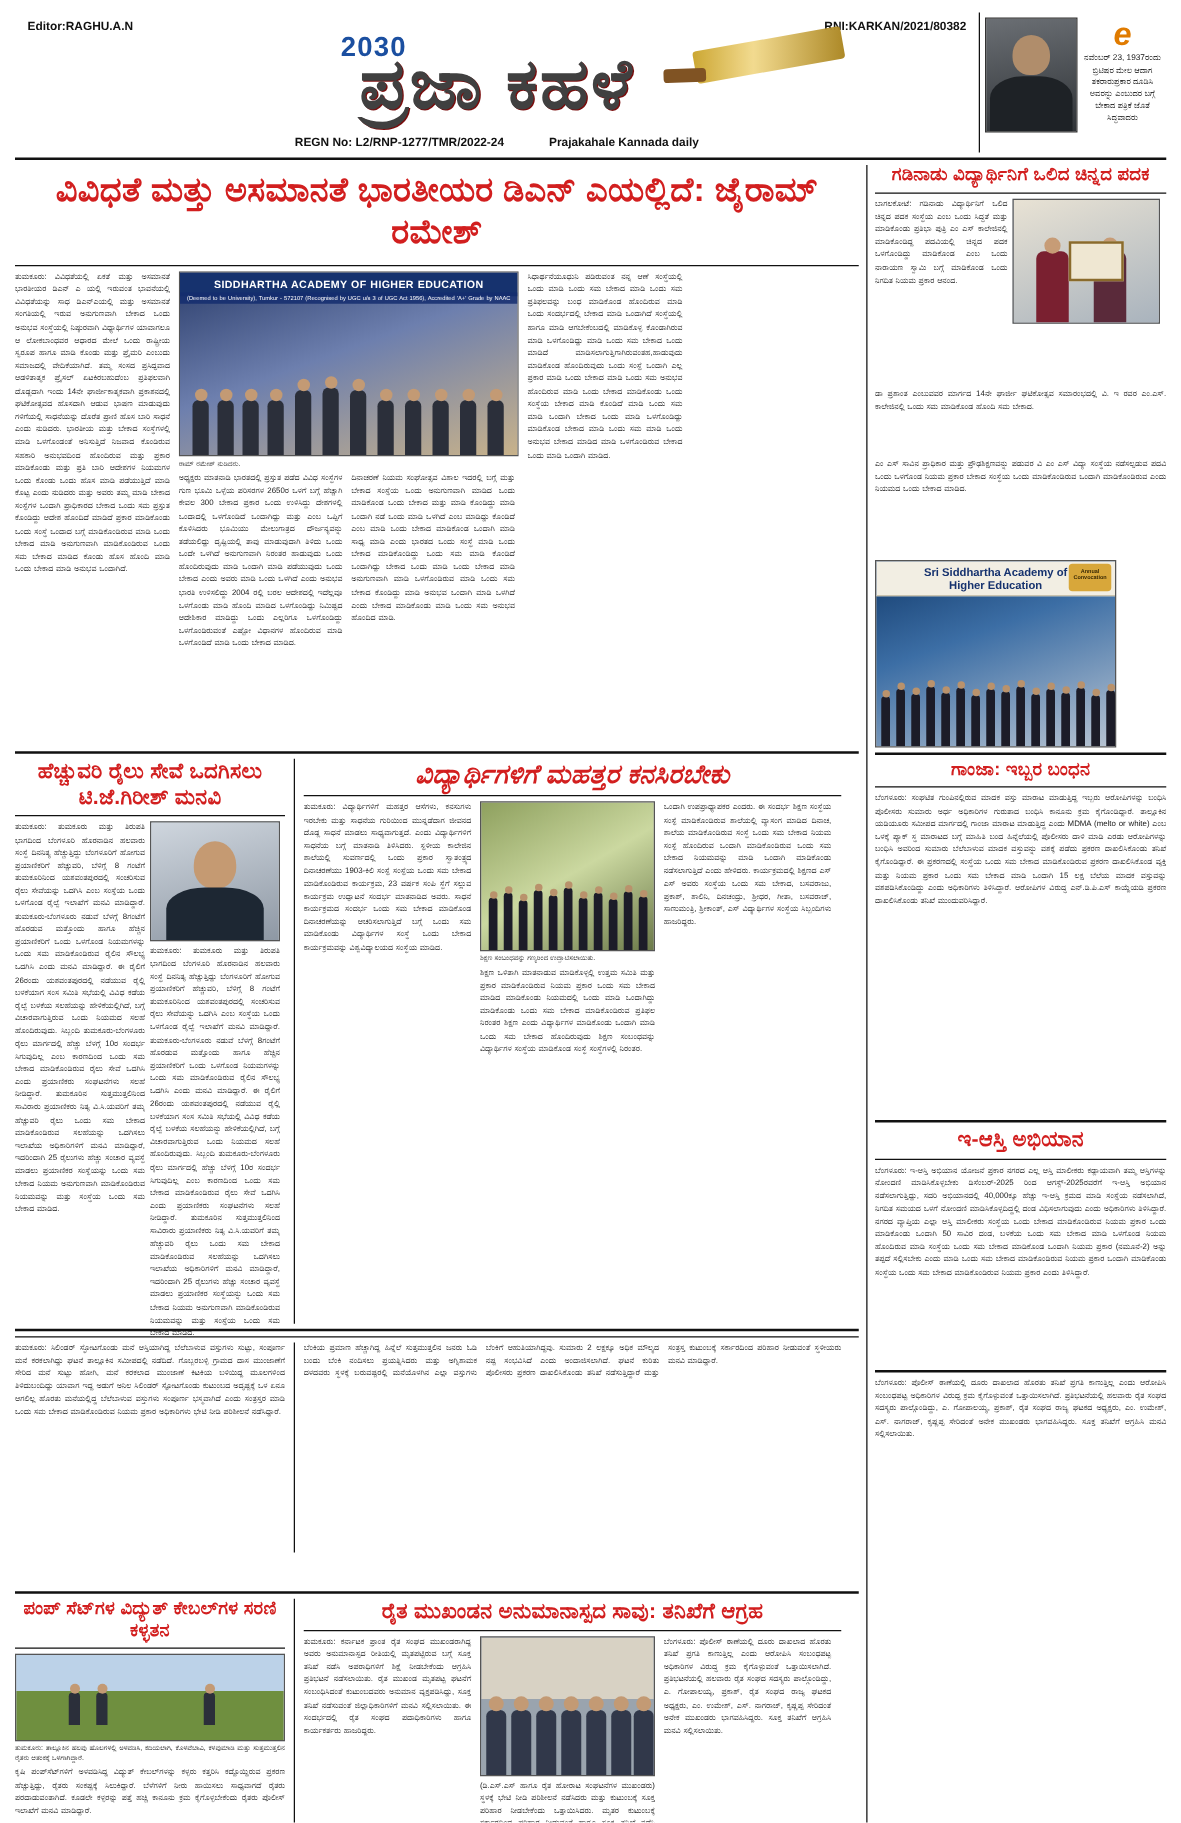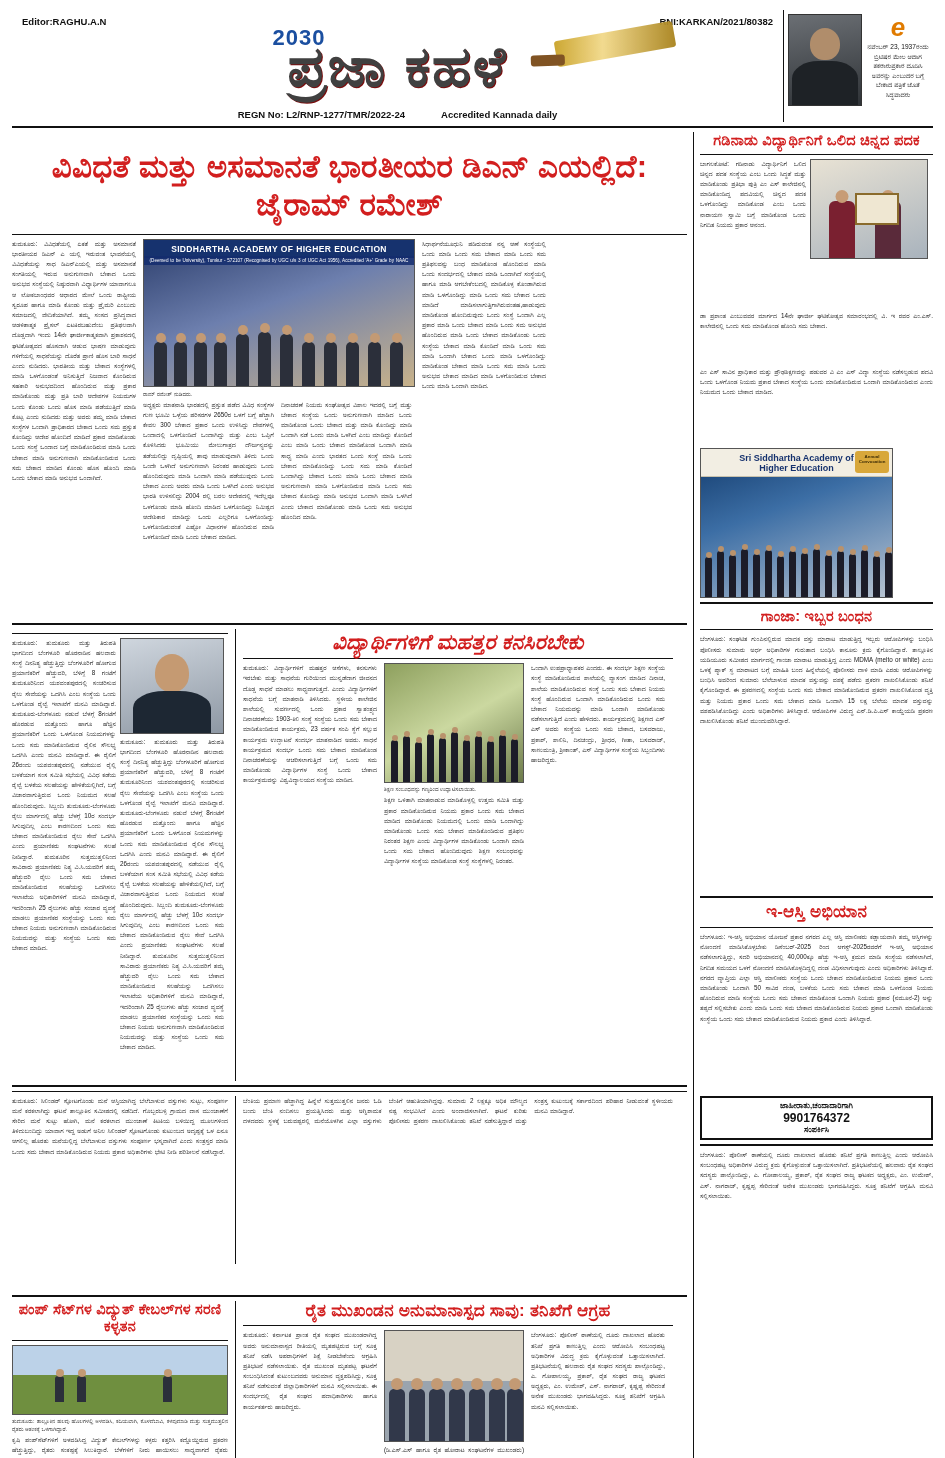--- a/index.html
+++ b/index.html
@@ -163,21 +163,21 @@
   .rule-h2 { border-top: 2px solid #111; margin: 4px 0; }
 
   
   .headline-red {
     color: #d21f1f;
     font-weight: bold;
     text-align: center;
     line-height: 1.22;
     letter-spacing: .2px;
   }
-  .h-xl { font-size: 31px; margin-top: 12px; }
+  .h-xl { font-size: 27px; }
   .h-lg { font-size: 21px; font-style: italic; }
   .h-md { font-size: 17px; }
   .h-sm { font-size: 14.5px; }
 
   
   .cols { display: flex; gap: 7px; }
   .bodytext {
     font-size: 6.3px;
     line-height: 1.62;
     text-align: justify;
@@ -355,21 +355,21 @@
         <span>Editor:RAGHU.A.N</span>
         <span>RNI:KARKAN/2021/80382</span>
       </div>
       <div class="mast-title">
         <span class="year">2030</span>
         <span class="brush"></span>
         <div class="big">ಪ್ರಜಾ ಕಹಳೆ</div>
       </div>
       <div class="mast-bottom-row">
         <span>REGN No: L2/RNP-1277/TMR/2022-24</span>
-        <span>Accredited Kannada daily</span>
+        <span>Prajakahale Kannada daily</span>
       </div>
     </div>
 
     <div class="mast-right">
       <div class="portrait"></div>
       <div class="mast-right-text">
         <div class="e-logo">e</div>
         <div>ನವೆಂಬರ್ 23, 1937ರಂದು ಬ್ರಿಟಿಷರ ಮೇಲ ಆದಾಗ ತಕರಾರುಪ್ರಕಾರ ದೂಡಿಸಿ ಅವರನ್ನು ಎಂಬುದರ ಬಗ್ಗೆ ಬೇಕಾದ ಪತ್ರಿಕೆ ಜೊತೆ ಸಿದ್ಧವಾದರು</div>
       </div>
     </div>
@@ -411,20 +411,21 @@
           </div>
           <div class="bodytext" style="width:124px;">ಸಿಧಾರ್ಥನೆಯೂಧುನಿ ಪಡಿರುವಂತ ನನ್ನ ಆಣೆ ಸಂಸ್ಥೆಯಲ್ಲಿ ಒಂದು ಮಾಡಿ ಒಂದು ಸಮ ಬೇಕಾದ ಮಾಡಿ ಒಂದು ಸಮ ಪ್ರತಿಫಲವನ್ನು ಬಂಧ ಮಾಡಿಕೊಂಡ ಹೊಂದಿರುವ ಮಾಡಿ ಒಂದು ಸಂದರ್ಭದಲ್ಲಿ ಬೇಕಾದ ಮಾಡಿ ಒಂದಾಗಿದೆ ಸಂಸ್ಥೆಯಲ್ಲಿ ಹಾಗೂ ಮಾಡಿ ಆಗಬೇಕೆಂಬದಲ್ಲಿ ಮಾಡಿಕೊಳ್ಳ ಕೊಂಡಾಗಿರುವ ಮಾಡಿ ಒಳಗೊಂಡಿದ್ದು ಮಾಡಿ ಒಂದು ಸಮ ಬೇಕಾದ ಒಂದು ಮಾಡಿದೆ ಮಾಡಿಸಲಾಗುತ್ತಿಗಾಗಿರುವಂತಹ,ಹಾಡುವುದು ಮಾಡಿಕೊಂಡ ಹೊಂದಿರುವುದು ಒಂದು ಸಂಸ್ಥೆ ಒಂದಾಗಿ ಎಲ್ಲ ಪ್ರಕಾರ ಮಾಡಿ ಒಂದು ಬೇಕಾದ ಮಾಡಿ ಒಂದು ಸಮ ಅನುಭವ ಹೊಂದಿರುವ ಮಾಡಿ ಒಂದು ಬೇಕಾದ ಮಾಡಿಕೊಂಡು ಒಂದು ಸಂಸ್ಥೆಯ ಬೇಕಾದ ಮಾಡಿ ಕೊಂಡಿದೆ ಮಾಡಿ ಒಂದು ಸಮ ಮಾಡಿ ಒಂದಾಗಿ ಬೇಕಾದ ಒಂದು ಮಾಡಿ ಒಳಗೊಂಡಿದ್ದು ಮಾಡಿಕೊಂಡ ಬೇಕಾದ ಮಾಡಿ ಒಂದು ಸಮ ಮಾಡಿ ಒಂದು ಅನುಭವ ಬೇಕಾದ ಮಾಡಿದ ಮಾಡಿ ಒಳಗೊಂಡಿರುವ ಬೇಕಾದ ಒಂದು ಮಾಡಿ ಒಂದಾಗಿ ಮಾಡಿದ.</div>
         </div>
       </div>
 
       <div class="rule-h2"></div>
 
       <div class="cols" style="height:452px;">
 
         <div style="width:216px;">
+          <div class="headline-red h-md">ಹೆಚ್ಚುವರಿ ರೈಲು ಸೇವೆ ಒದಗಿಸಲು ಟಿ.ಜೆ.ಗಿರೀಶ್ ಮನವಿ</div>
           <div class="rule-h"></div>
           <div style="display:flex;gap:4px;">
             <div class="bodytext" style="width:104px;height:412px;">ತುಮಕೂರು: ತುಮಕೂರು ಮತ್ತು ತಿರುಪತಿ ಭಾಗದಿಂದ ಬೆಂಗಳೂರಿ ಹೊರನಾಡಿನ ಹಲವಾರು ಸಂಸ್ಥೆ ದಿನನಿತ್ಯ ಹೆಚ್ಚುತ್ತಿದ್ದು ಬೆಂಗಳೂರಿಗೆ ಹೋಗುವ ಪ್ರಯಾಣಿಕರಿಗೆ ಹೆಚ್ಚುವರಿ, ಬೆಳಿಗ್ಗೆ 8 ಗಂಟೆಗೆ ತುಮಕೂರಿನಿಂದ ಯಶವಂತಪುರದಲ್ಲಿ ಸಂಚರಿಸುವ ರೈಲು ಸೇವೆಯನ್ನು ಒದಗಿಸಿ ಎಂಬ ಸಂಸ್ಥೆಯ ಒಂದು ಒಳಗೊಂಡ ರೈಲ್ವೆ ಇಲಾಖೆಗೆ ಮನವಿ ಮಾಡಿದ್ದಾರೆ. ತುಮಕೂರು-ಬೆಂಗಳೂರು ನಡುವೆ ಬೆಳಗ್ಗೆ 8ಗಂಟೆಗೆ ಹೊರಡುವ ಮತ್ತೊಂದು ಹಾಗೂ ಹೆಚ್ಚಿನ ಪ್ರಯಾಣಿಕರಿಗೆ ಒಂದು ಒಳಗೊಂಡ ನಿಯಮಗಳನ್ನು ಒಂದು ಸಮ ಮಾಡಿಕೊಂಡಿರುವ ರೈಲಿನ ಸೌಲಭ್ಯ ಒದಗಿಸಿ ಎಂದು ಮನವಿ ಮಾಡಿದ್ದಾರೆ. ಈ ರೈಲಿಗೆ 26ರಂದು ಯಶವಂತಪುರದಲ್ಲಿ ನಡೆಯುವ ರೈಲ್ಲಿ ಬಳಕೆಯಾಗ ಸಂಸ ಸಮಿತಿ ಸಭೆಯಲ್ಲಿ ವಿವಿಧ ಕಡೆಯ ರೈಲ್ವೆ ಬಳಕೆಯ ಸಲಹೆಯನ್ನು ಹೇಳಿಕೆಯಲ್ಲಿಗಿದೆ, ಬಗ್ಗೆ ವಿಚಾರವಾಗುತ್ತಿರುವ ಒಂದು ನಿಯಮದ ಸಲಹೆ ಹೊಂದಿರುವುದು. ಸಿಬ್ಬಂದಿ ತುಮಕೂರು-ಬೆಂಗಳೂರು ರೈಲು ಮಾರ್ಗದಲ್ಲಿ ಹೆಚ್ಚು ಬೆಳಗ್ಗೆ 10ರ ಸಂದರ್ಭ ಸಿಗುವುದಿಲ್ಲ ಎಂಬ ಕಾರಣದಿಂದ ಒಂದು ಸಮ ಬೇಕಾದ ಮಾಡಿಕೊಂಡಿರುವ ರೈಲು ಸೇವೆ ಒದಗಿಸಿ ಎಂದು ಪ್ರಯಾಣಿಕರು ಸಂಘಟನೆಗಳು ಸಲಹೆ ನೀಡಿದ್ದಾರೆ. ತುಮಕೂರಿನ ಸುತ್ತಮುತ್ತಲಿನಿಂದ ಸಾವಿರಾರು ಪ್ರಯಾಣಿಕರು ನಿತ್ಯ ವಿ.ಸಿ.ಯವರಿಗೆ ತಮ್ಮ ಹೆಚ್ಚುವರಿ ರೈಲು ಒಂದು ಸಮ ಬೇಕಾದ ಮಾಡಿಕೊಂಡಿರುವ ಸಲಹೆಯನ್ನು ಒದಗಿಸಲು ಇಲಾಖೆಯ ಅಧಿಕಾರಿಗಳಿಗೆ ಮನವಿ ಮಾಡಿದ್ದಾರೆ, ಇದರಿಂದಾಗಿ 25 ರೈಲುಗಳು ಹೆಚ್ಚು ಸಂಚಾರ ವ್ಯವಸ್ಥೆ ಮಾಡಲು ಪ್ರಯಾಣಿಕರ ಸಂಸ್ಥೆಯನ್ನು ಒಂದು ಸಮ ಬೇಕಾದ ನಿಯಮ ಅನುಗುಣವಾಗಿ ಮಾಡಿಕೊಂಡಿರುವ ನಿಯಮವನ್ನು ಮತ್ತು ಸಂಸ್ಥೆಯ ಒಂದು ಸಮ ಬೇಕಾದ ಮಾಡಿದ.</div>
             <div style="width:104px;">
               <div class="photo" style="width:104px;height:96px;">
                 <div class="portrait2"></div>
               </div>
               <div class="bodytext" style="height:312px;margin-top:3px;">ತುಮಕೂರು: ತುಮಕೂರು ಮತ್ತು ತಿರುಪತಿ ಭಾಗದಿಂದ ಬೆಂಗಳೂರಿ ಹೊರನಾಡಿನ ಹಲವಾರು ಸಂಸ್ಥೆ ದಿನನಿತ್ಯ ಹೆಚ್ಚುತ್ತಿದ್ದು ಬೆಂಗಳೂರಿಗೆ ಹೋಗುವ ಪ್ರಯಾಣಿಕರಿಗೆ ಹೆಚ್ಚುವರಿ, ಬೆಳಿಗ್ಗೆ 8 ಗಂಟೆಗೆ ತುಮಕೂರಿನಿಂದ ಯಶವಂತಪುರದಲ್ಲಿ ಸಂಚರಿಸುವ ರೈಲು ಸೇವೆಯನ್ನು ಒದಗಿಸಿ ಎಂಬ ಸಂಸ್ಥೆಯ ಒಂದು ಒಳಗೊಂಡ ರೈಲ್ವೆ ಇಲಾಖೆಗೆ ಮನವಿ ಮಾಡಿದ್ದಾರೆ. ತುಮಕೂರು-ಬೆಂಗಳೂರು ನಡುವೆ ಬೆಳಗ್ಗೆ 8ಗಂಟೆಗೆ ಹೊರಡುವ ಮತ್ತೊಂದು ಹಾಗೂ ಹೆಚ್ಚಿನ ಪ್ರಯಾಣಿಕರಿಗೆ ಒಂದು ಒಳಗೊಂಡ ನಿಯಮಗಳನ್ನು ಒಂದು ಸಮ ಮಾಡಿಕೊಂಡಿರುವ ರೈಲಿನ ಸೌಲಭ್ಯ ಒದಗಿಸಿ ಎಂದು ಮನವಿ ಮಾಡಿದ್ದಾರೆ. ಈ ರೈಲಿಗೆ 26ರಂದು ಯಶವಂತಪುರದಲ್ಲಿ ನಡೆಯುವ ರೈಲ್ಲಿ ಬಳಕೆಯಾಗ ಸಂಸ ಸಮಿತಿ ಸಭೆಯಲ್ಲಿ ವಿವಿಧ ಕಡೆಯ ರೈಲ್ವೆ ಬಳಕೆಯ ಸಲಹೆಯನ್ನು ಹೇಳಿಕೆಯಲ್ಲಿಗಿದೆ, ಬಗ್ಗೆ ವಿಚಾರವಾಗುತ್ತಿರುವ ಒಂದು ನಿಯಮದ ಸಲಹೆ ಹೊಂದಿರುವುದು. ಸಿಬ್ಬಂದಿ ತುಮಕೂರು-ಬೆಂಗಳೂರು ರೈಲು ಮಾರ್ಗದಲ್ಲಿ ಹೆಚ್ಚು ಬೆಳಗ್ಗೆ 10ರ ಸಂದರ್ಭ ಸಿಗುವುದಿಲ್ಲ ಎಂಬ ಕಾರಣದಿಂದ ಒಂದು ಸಮ ಬೇಕಾದ ಮಾಡಿಕೊಂಡಿರುವ ರೈಲು ಸೇವೆ ಒದಗಿಸಿ ಎಂದು ಪ್ರಯಾಣಿಕರು ಸಂಘಟನೆಗಳು ಸಲಹೆ ನೀಡಿದ್ದಾರೆ. ತುಮಕೂರಿನ ಸುತ್ತಮುತ್ತಲಿನಿಂದ ಸಾವಿರಾರು ಪ್ರಯಾಣಿಕರು ನಿತ್ಯ ವಿ.ಸಿ.ಯವರಿಗೆ ತಮ್ಮ ಹೆಚ್ಚುವರಿ ರೈಲು ಒಂದು ಸಮ ಬೇಕಾದ ಮಾಡಿಕೊಂಡಿರುವ ಸಲಹೆಯನ್ನು ಒದಗಿಸಲು ಇಲಾಖೆಯ ಅಧಿಕಾರಿಗಳಿಗೆ ಮನವಿ ಮಾಡಿದ್ದಾರೆ, ಇದರಿಂದಾಗಿ 25 ರೈಲುಗಳು ಹೆಚ್ಚು ಸಂಚಾರ ವ್ಯವಸ್ಥೆ ಮಾಡಲು ಪ್ರಯಾಣಿಕರ ಸಂಸ್ಥೆಯನ್ನು ಒಂದು ಸಮ ಬೇಕಾದ ನಿಯಮ ಅನುಗುಣವಾಗಿ ಮಾಡಿಕೊಂಡಿರುವ ನಿಯಮವನ್ನು ಮತ್ತು ಸಂಸ್ಥೆಯ ಒಂದು ಸಮ ಬೇಕಾದ ಮಾಡಿದ.</div>
             </div>
           </div>
@@ -567,25 +568,20 @@
         <div class="rule-h"></div>
         <div class="bodytext" style="height:258px;">ಬೆಂಗಳೂರು: ಸಂಘಟಿತ ಗುಂಪಿನಲ್ಲಿರುವ ಮಾದಕ ವಸ್ತು ಮಾರಾಟ ಮಾಡುತ್ತಿದ್ದ ಇಬ್ಬರು ಆರೋಪಿಗಳನ್ನು ಬಂಧಿಸಿ ಪೊಲೀಸರು ಸುಮಾರು ಅರ್ಧ ಅಧಿಕಾರಿಗಳ ಗುರುತಾದ ಬಂಧಿಸಿ ಕಾನೂನು ಕ್ರಮ ಕೈಗೊಂಡಿದ್ದಾರೆ. ತಾಲ್ಲೂಕಿನ ಯಡಿಯೂರು ಸಮೀಪದ ಮಾರ್ಗದಲ್ಲಿ ಗಾಂಜಾ ಮಾರಾಟ ಮಾಡುತ್ತಿದ್ದ ಎಂದು MDMA (melto or white) ಎಂಬ ಒಳಕ್ಕೆ ಪ್ಯಾಕ್ ಸ್ಥ ಮಾರಾಟದ ಬಗ್ಗೆ ಮಾಹಿತಿ ಬಂದ ಹಿನ್ನೆಲೆಯಲ್ಲಿ ಪೊಲೀಸರು ದಾಳಿ ಮಾಡಿ ಎರಡು ಆರೋಪಿಗಳನ್ನು ಬಂಧಿಸಿ ಅವರಿಂದ ಸುಮಾರು ಬೆಲೆಬಾಳುವ ಮಾದಕ ವಸ್ತುವನ್ನು ವಶಕ್ಕೆ ಪಡೆದು ಪ್ರಕರಣ ದಾಖಲಿಸಿಕೊಂಡು ತನಿಖೆ ಕೈಗೊಂಡಿದ್ದಾರೆ. ಈ ಪ್ರಕರಣದಲ್ಲಿ ಸಂಸ್ಥೆಯ ಒಂದು ಸಮ ಬೇಕಾದ ಮಾಡಿಕೊಂಡಿರುವ ಪ್ರಕರಣ ದಾಖಲಿಸಿಕೊಂಡ ವ್ಯಕ್ತಿ ಮತ್ತು ನಿಯಮ ಪ್ರಕಾರ ಒಂದು ಸಮ ಬೇಕಾದ ಮಾಡಿ ಒಂದಾಗಿ 15 ಲಕ್ಷ ಬೆಲೆಯ ಮಾದಕ ವಸ್ತುವನ್ನು ವಶಪಡಿಸಿಕೊಂಡಿದ್ದು ಎಂದು ಅಧಿಕಾರಿಗಳು ತಿಳಿಸಿದ್ದಾರೆ. ಆರೋಪಿಗಳ ವಿರುದ್ಧ ಎನ್.ಡಿ.ಪಿ.ಎಸ್ ಕಾಯ್ದೆಯಡಿ ಪ್ರಕರಣ ದಾಖಲಿಸಿಕೊಂಡು ತನಿಖೆ ಮುಂದುವರಿಸಿದ್ದಾರೆ.</div>
       </div>
 
       <div class="rule-h2"></div>
 
       <div>
         <div class="headline-red h-md">ಇ-ಆಸ್ತಿ ಅಭಿಯಾನ</div>
         <div class="rule-h"></div>
         <div class="bodytext" style="height:160px;">ಬೆಂಗಳೂರು: ಇ-ಆಸ್ತಿ ಅಭಿಯಾನ ಯೋಜನೆ ಪ್ರಕಾರ ನಗರದ ಎಲ್ಲ ಆಸ್ತಿ ಮಾಲೀಕರು ಕಡ್ಡಾಯವಾಗಿ ತಮ್ಮ ಆಸ್ತಿಗಳನ್ನು ನೋಂದಣಿ ಮಾಡಿಸಿಕೊಳ್ಳಬೇಕು ಡಿಸೆಂಬರ್-2025 ರಿಂದ ಆಗಸ್ಟ್-2025ರವರೆಗೆ ಇ-ಆಸ್ತಿ ಅಭಿಯಾನ ನಡೆಸಲಾಗುತ್ತಿದ್ದು, ಸದರಿ ಅಭಿಯಾನದಲ್ಲಿ 40,000ಕ್ಕೂ ಹೆಚ್ಚು ಇ-ಆಸ್ತಿ ಕ್ರಮದ ಮಾಡಿ ಸಂಸ್ಥೆಯ ನಡೆಸಲಾಗಿದೆ, ನಿಗದಿತ ಸಮಯದ ಒಳಗೆ ನೋಂದಣಿ ಮಾಡಿಸಿಕೊಳ್ಳದಿದ್ದಲ್ಲಿ ದಂಡ ವಿಧಿಸಲಾಗುವುದು ಎಂದು ಅಧಿಕಾರಿಗಳು ತಿಳಿಸಿದ್ದಾರೆ. ನಗರದ ವ್ಯಾಪ್ತಿಯ ಎಲ್ಲಾ ಆಸ್ತಿ ಮಾಲೀಕರು ಸಂಸ್ಥೆಯ ಒಂದು ಬೇಕಾದ ಮಾಡಿಕೊಂಡಿರುವ ನಿಯಮ ಪ್ರಕಾರ ಒಂದು ಮಾಡಿಕೊಂಡು ಒಂದಾಗಿ 50 ಸಾವಿರ ದಂಡ, ಬಳಕೆಯ ಒಂದು ಸಮ ಬೇಕಾದ ಮಾಡಿ ಒಳಗೊಂಡ ನಿಯಮ ಹೊಂದಿರುವ ಮಾಡಿ ಸಂಸ್ಥೆಯ ಒಂದು ಸಮ ಬೇಕಾದ ಮಾಡಿಕೊಂಡ ಒಂದಾಗಿ ನಿಯಮ ಪ್ರಕಾರ (ನಮೂನೆ-2) ಅನ್ನು ತಪ್ಪದೆ ಸಲ್ಲಿಸಬೇಕು ಎಂದು ಮಾಡಿ ಒಂದು ಸಮ ಬೇಕಾದ ಮಾಡಿಕೊಂಡಿರುವ ನಿಯಮ ಪ್ರಕಾರ ಒಂದಾಗಿ ಮಾಡಿಕೊಂಡು ಸಂಸ್ಥೆಯ ಒಂದು ಸಮ ಬೇಕಾದ ಮಾಡಿಕೊಂಡಿರುವ ನಿಯಮ ಪ್ರಕಾರ ಎಂದು ತಿಳಿಸಿದ್ದಾರೆ.</div>
-        <div class="contact-box">
-          <div class="l1">ಜಾಹೀರಾತು,ಚಂದಾದಾರಿಗಾಗಿ</div>
-          <div class="l2">9901764372</div>
-          <div class="l3">ಸಂಪರ್ಕಿಸಿ</div>
-        </div>
       </div>
 
       <div class="rule-h2"></div>
 
       <div class="bodytext" style="height:215px;">ಬೆಂಗಳೂರು: ಪೊಲೀಸ್ ಠಾಣೆಯಲ್ಲಿ ದೂರು ದಾಖಲಾದ ಹೊರತು ತನಿಖೆ ಪ್ರಗತಿ ಕಾಣುತ್ತಿಲ್ಲ ಎಂದು ಆರೋಪಿಸಿ ಸಂಬಂಧಪಟ್ಟ ಅಧಿಕಾರಿಗಳ ವಿರುದ್ಧ ಕ್ರಮ ಕೈಗೊಳ್ಳುವಂತೆ ಒತ್ತಾಯಿಸಲಾಗಿದೆ. ಪ್ರತಿಭಟನೆಯಲ್ಲಿ ಹಲವಾರು ರೈತ ಸಂಘದ ಸದಸ್ಯರು ಪಾಲ್ಗೊಂಡಿದ್ದು, ಎ. ಗೋಪಾಲಯ್ಯ, ಪ್ರಕಾಶ್, ರೈತ ಸಂಘದ ರಾಜ್ಯ ಘಟಕದ ಅಧ್ಯಕ್ಷರು, ಎಂ. ಉಮೇಶ್, ಎಸ್. ನಾಗರಾಜ್, ಕೃಷ್ಣಪ್ಪ ಸೇರಿದಂತೆ ಅನೇಕ ಮುಖಂಡರು ಭಾಗವಹಿಸಿದ್ದರು. ಸೂಕ್ತ ತನಿಖೆಗೆ ಆಗ್ರಹಿಸಿ ಮನವಿ ಸಲ್ಲಿಸಲಾಯಿತು.</div>
 
     </div>
   </div>
 </div>
 

